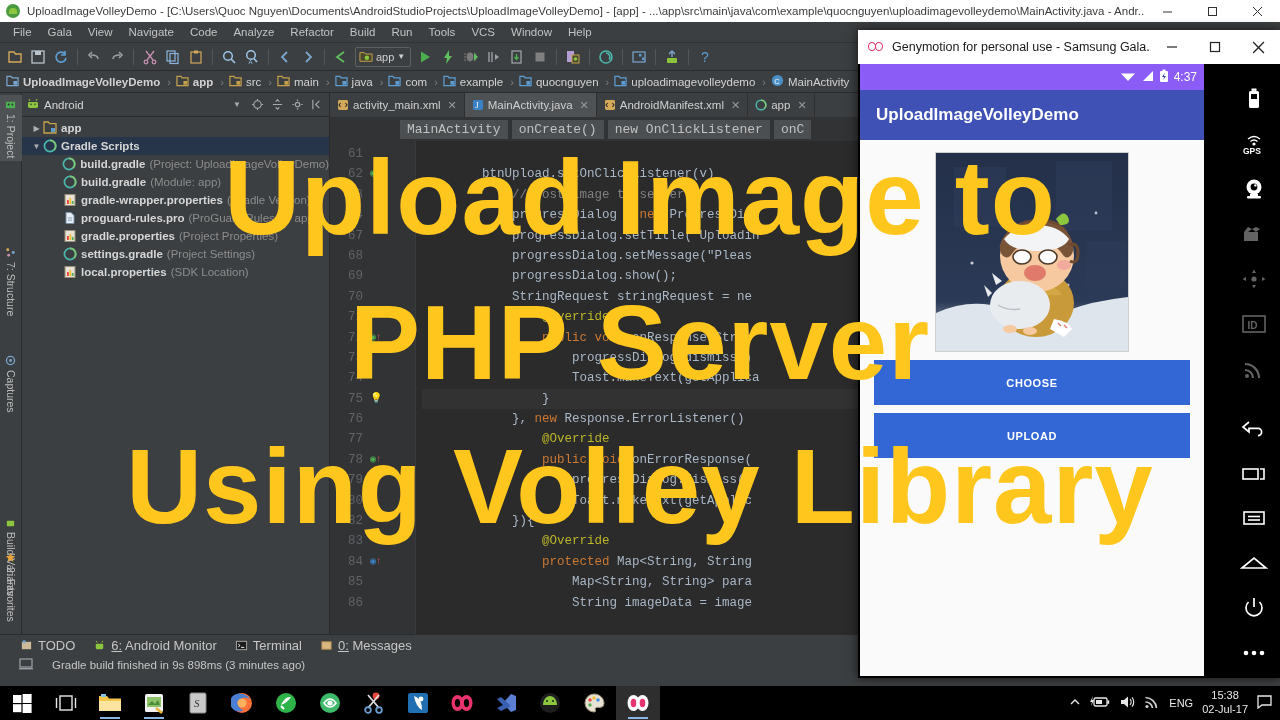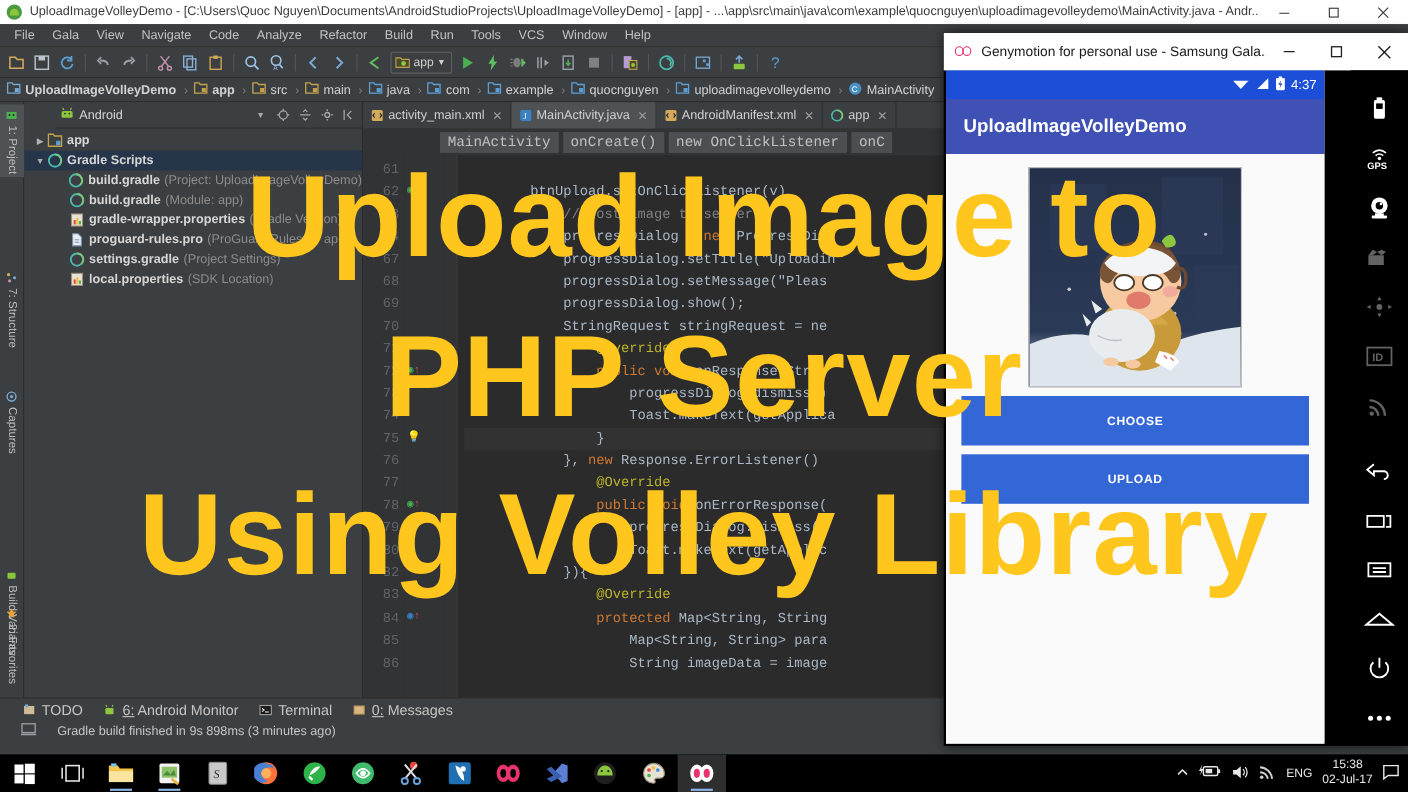--- a/index.html
+++ b/index.html
@@ -53,21 +53,21 @@
   .lrail { width: 22px; background: #3c3f41; border-right: 1px solid #2b2b2b; position: relative; }
   .rail-item { position: absolute; left: 0; width: 22px; writing-mode: vertical-rl;
       color: #bcbcbc; font-size: 10.5px; white-space: nowrap; padding: 4px 0; display: flex;
       align-items: center; gap: 4px; }
   .rail-item.sel { background: #4e5254; }
   .rail-ico { width: 11px; height: 11px; flex: 0 0 auto; }
 
   
   .proj { width: 308px; background: #3c3f41; border-right: 1px solid #2b2b2b; }
   .proj-head { height: 24px; display: flex; align-items: center; padding: 0 4px; gap: 4px;
-      border-bottom: 1px solid #2b2b2b; margin-left: 28px; }
+      border-bottom: 1px solid #2b2b2b; }
   .proj-head .ptitle { color: #d4d4d4; font-size: 11.5px; flex: 1 1 auto; }
   .proj-head .phb { width: 16px; height: 16px; display: flex; align-items: center; justify-content: center;
       color: #a9a9a9; }
   .tree { padding-top: 2px; background: #3c3f41; }
   .trow { height: 18px; display: flex; align-items: center; font-size: 11.5px; color: #d6d6d6;
       white-space: nowrap; }
   .trow.sel { background: #26354a; }
   .tarrow { width: 13px; text-align: center; color: #b0b0b0; font-size: 8px; flex: 0 0 auto; }
   .ticon { width: 14px; height: 14px; margin-right: 4px; flex: 0 0 auto; }
   .tlabel { font-weight: bold; }
@@ -116,21 +116,21 @@
       background: #000; box-shadow: 0 0 10px rgba(0,0,0,.7); }
   .g-title { height: 34px; background: #ffffff; display: flex; align-items: center; padding-left: 10px; }
   .g-title .gico { width: 16px; height: 10px; position: relative; flex: 0 0 auto; }
   .g-title .gico i { position: absolute; top: 0; width: 8px; height: 9px; border: 1.6px solid #e8336d;
       border-radius: 50%; display: block; }
   .g-title .gt { margin-left: 8px; color: #1a1a1a; font-size: 12.5px; white-space: nowrap;
       overflow: hidden; flex: 1 1 auto; }
   .g-title .gwb { width: 44px; height: 34px; display: flex; align-items: center; justify-content: center; color: #222; }
 
   .g-screen { position: absolute; left: 2px; top: 34px; width: 344px; height: 612px; background: #fafafa; }
-  .and-status { height: 26px; background: #1d4ed8; display: flex; align-items: center;
+  .and-status { height: 26px; background: #8b5cf6; display: flex; align-items: center;
       justify-content: flex-end; padding-right: 7px; gap: 5px; color: #fff; font-size: 12px; }
   .and-bar { height: 50px; background: #3f51b5; display: flex; align-items: center; padding-left: 16px; }
   .and-bar .atitle { color: #fff; font-size: 17px; font-weight: bold; }
   .and-content { background: #fafafa; height: 536px; padding-top: 12px; }
   .thumb { width: 194px; height: 200px; margin: 0 auto; border: 1px solid #cfcfcf; overflow: hidden;
       position: relative; background: #2a3550; }
   .abtn { width: 316px; margin: 8px auto 0; height: 45px; background: #3367d6; color: #fff;
       display: flex; align-items: center; justify-content: center; font-size: 11px;
       font-weight: bold; letter-spacing: .6px; }
 
@@ -592,20 +592,32 @@
                   <line x1="5" y1="7" x2="9" y2="7" stroke="#7a93ab" stroke-width=".9"></line>
                   <line x1="5" y1="9.2" x2="9" y2="9.2" stroke="#7a93ab" stroke-width=".9"></line>
                 </svg></span>
               <span class="tlabel">proguard-rules.pro</span>
               <span class="thint">(ProGuard Rules for app)</span>
             </div>
             <div class="trow">
               <span style="width:28px"></span>
               <span class="tarrow"></span>
               <span class="ticon"><svg width="14" height="14" viewBox="0 0 14 14">
+                  <rect x="2" y="1.5" width="10" height="11" fill="#e8e2d4" stroke="#9a8f7a" stroke-width="1"></rect>
+                  <rect x="4" y="7" width="1.8" height="4" fill="#e8453c"></rect>
+                  <rect x="6.4" y="5" width="1.8" height="6" fill="#f2c13a"></rect>
+                  <rect x="8.8" y="8" width="1.8" height="3" fill="#4caf50"></rect>
+                </svg></span>
+              <span class="tlabel">gradle.properties</span>
+              <span class="thint">(Project Properties)</span>
+            </div>
+            <div class="trow">
+              <span style="width:28px"></span>
+              <span class="tarrow"></span>
+              <span class="ticon"><svg width="14" height="14" viewBox="0 0 14 14">
                   <circle cx="7" cy="7" r="5.6" fill="none" stroke="#4db6ac" stroke-width="1.7"></circle>
                   <path d="M7 1.4a5.6 5.6 0 0 1 4 9.6" fill="none" stroke="#7cc576" stroke-width="1.7"></path>
                 </svg></span>
               <span class="tlabel">settings.gradle</span>
               <span class="thint">(Project Settings)</span>
             </div>
             <div class="trow">
               <span style="width:28px"></span>
               <span class="tarrow"></span>
               <span class="ticon"><svg width="14" height="14" viewBox="0 0 14 14">

